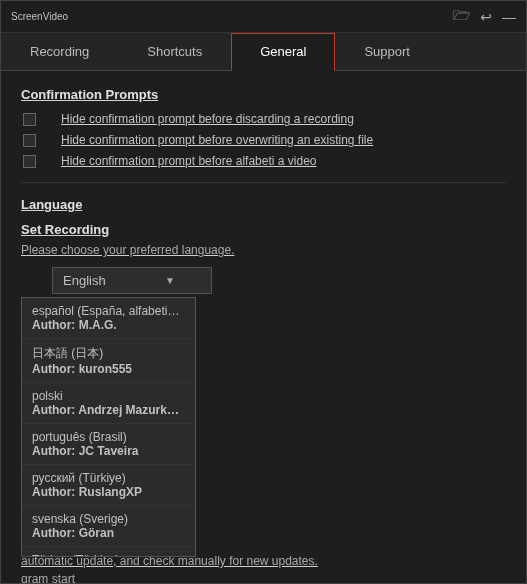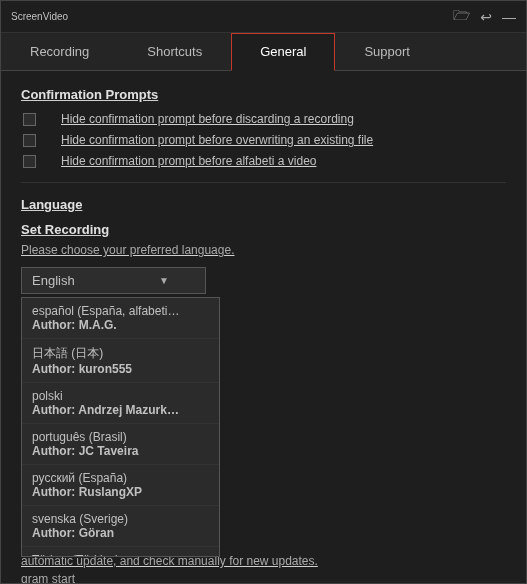--- a/index.html
+++ b/index.html
@@ -119,35 +119,36 @@
     .dropdown-container {
       position: relative;
       display: inline-block;
     }
     .dropdown-selected {
       background: #2d2d2d;
       border: 1px solid #555;
       color: #c0c0c0;
       padding: 5px 36px 5px 10px;
       cursor: pointer;
-      width: 185px;
+      width: 160px;
       font-size: 13px;
       display: flex;
       align-items: center;
       justify-content: space-between;
+      margin-left: 31px;
     }
     .dropdown-arrow {
       color: #aaa;
       font-size: 10px;
     }
     .dropdown-list {
       position: absolute;
       top: 30px;
       left: 0;
-      width: 199px;
+      width: 175px;
       background: #2b2b2b;
       border: 1px solid #555;
       z-index: 10;
       max-height: 260px;
       overflow-y: auto;
     }
     .dropdown-item {
       padding: 6px 10px;
       cursor: pointer;
       border-bottom: 1px solid #333;
@@ -258,21 +259,21 @@
           </div>
           <div class="dropdown-item">
             <span class="lang-name">polski</span>
             <span class="author">Author: <span>Andrzej Mazurk…</span></span>
           </div>
           <div class="dropdown-item">
             <span class="lang-name">português (Brasil)</span>
             <span class="author">Author: <span>JC Taveira</span></span>
           </div>
           <div class="dropdown-item">
-            <span class="lang-name">русский (España)</span>
+            <span class="lang-name">русский (Türkiye)</span>
             <span class="author">Author: <span>RuslangXP</span></span>
           </div>
           <div class="dropdown-item">
             <span class="lang-name">svenska (Sverige)</span>
             <span class="author">Author: <span>Göran</span></span>
           </div>
           <div class="dropdown-item">
             <span class="lang-name">Türkçe (Türkiye)</span>
 
           </div>

